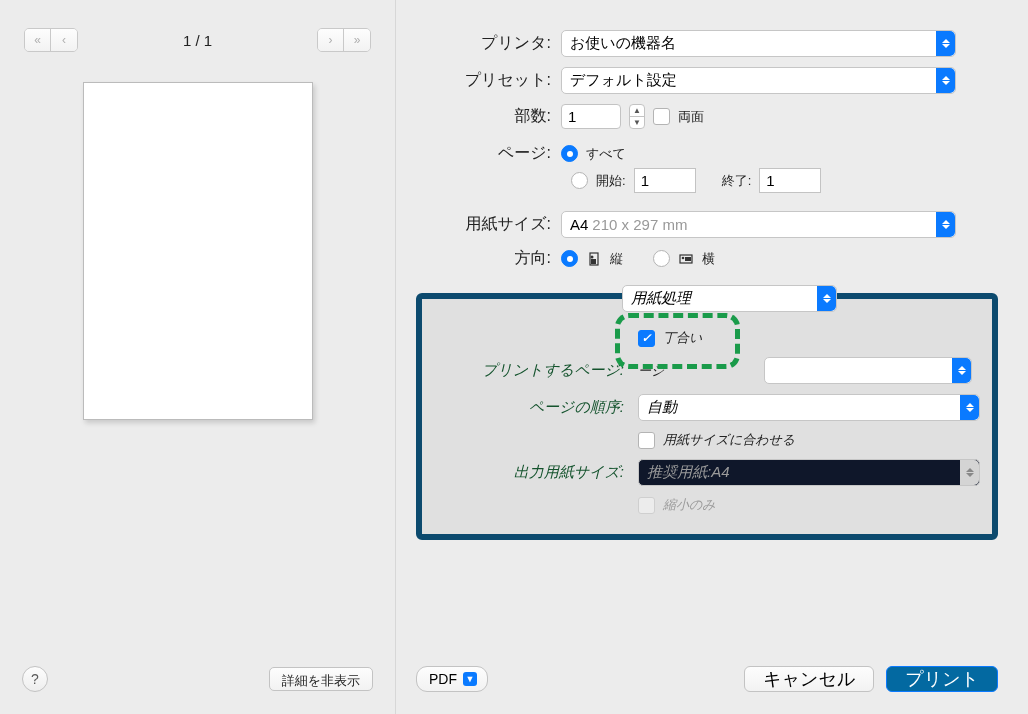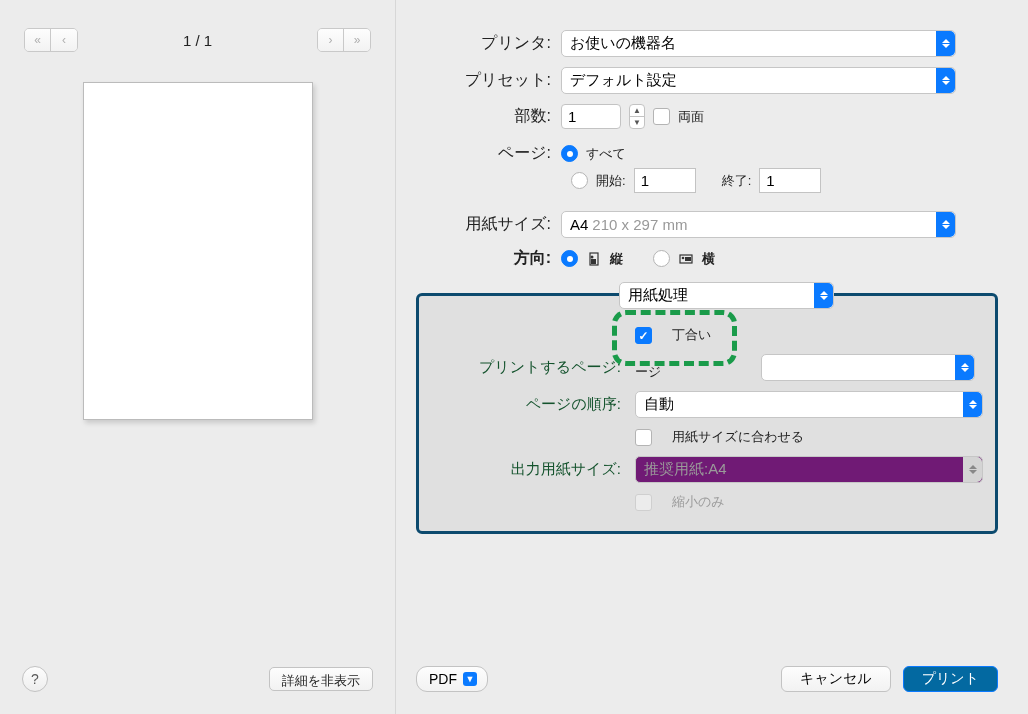--- a/index.html
+++ b/index.html
@@ -34,37 +34,37 @@
 .checkbox.checked { background:#0a7aff; border-color:#0a7aff; }
 .checkbox.checked::after { content:"✓"; color:#fff; font-size:12px; font-weight:bold; line-height:1;}
 .radio { width: 17px; height: 17px; border:1px solid #b4b4b4; border-radius:50%; background:#fff; display:inline-flex; align-items:center; justify-content:center; cursor:pointer; flex-shrink:0;}
 .radio.selected { border-color:#0a7aff; background:#0a7aff; }
 .radio.selected::after { content:""; width:6px; height:6px; background:#fff; border-radius:50%; }
 .opt-label { font-size:13px; color:#222; }
 .pages-row { display:flex; align-items:center; gap:8px; }
 .small-field { width: 62px; height: 25px; background:#fff; border:1px solid #c3c3c3; padding:0 6px; font-size:15px; }
 .orient-row { display:flex; align-items:center; gap:8px; }
 .orient-icon { display:inline-flex; align-items:center; font-size:13px; }
-.sub-panel { background:#e0e0e0; border:3px solid #0c4a6e; border-radius:6px; margin-top:6px; padding:18px 12px 20px 20px; position:relative; }
+.sub-panel { background:#e0e0e0; border:6px solid #0c4a6e; border-radius:6px; margin-top:6px; padding:18px 12px 20px 20px; position:relative;font-style:italic; }
 .sub-popup { width: 215px; height: 26px; position: absolute; left: 200px; top: -14px; }
 .sub-popup .popup { max-width: none; }
 .highlight-ring { position:absolute; left:193px; top:14px; width:125px; height:56px; border:5px dashed #1a9b4a; border-radius:14px; pointer-events:none; }
 .sub-row { display: flex; align-items: center; margin-bottom: 10px; }
 .sub-label { width: 196px; text-align:right; padding-right:14px; font-size:15px; color:#14532d; }
-.sub-content { flex:1; display:flex; align-items:flex-end; gap:20px; }
-.disabled-popup { background:#701a75; color:#9a9a9a; }
+.sub-content { flex:1; display:flex; align-items:center; gap:8px; }
+.disabled-popup { background:#0f172a; color:#9a9a9a; }
 .disabled-popup .popup-arrows { background:#d4d4d4; }
 .disabled-popup .popup-arrows::before { border-bottom-color:#888; }
 .disabled-popup .popup-arrows::after { border-top-color:#888; }
 .grey-text { color:#9a9a9a; }
 .bottom-right { position:absolute; bottom:22px; left:20px; right:30px; display:flex; justify-content:space-between; align-items:center; }
 .pdf-btn { height:26px; padding:0 10px 0 12px; background:linear-gradient(#fdfdfd,#f2f2f2); border:1px solid #c3c3c3; border-radius:11px; font-size:14px; cursor:pointer; display:flex; align-items:center; gap:6px;}
 .pdf-btn .chev { width:14px; height:14px; background:#0a7aff; border-radius:3px; display:flex; align-items:center; justify-content:center; color:#fff; font-size:9px;}
 .action-btns { display:flex; gap:12px; }
-.btn { height:26px; padding:0 18px; border-radius:6px; font-size:14px; cursor:pointer; border:1px solid #c3c3c3; background:linear-gradient(#fdfdfd,#f2f2f2); }
+.btn { height:26px; padding:0 18px; border-radius:6px; font-size:18px; cursor:pointer; border:1px solid #c3c3c3; background:linear-gradient(#fdfdfd,#f2f2f2); }
 .btn.primary { background:#0369a1; color:#fff; border-color:#0a7aff; }
 .checkbox.disabled { background:#ececec; border-color:#cfcfcf; cursor:default;}
 </style>
 </head>
 <body>
 
 <div class="dialog">
 
   <div class="left-pane">
     <div class="nav-row">
@@ -136,21 +136,21 @@
 
     <div class="form-row">
       <div class="form-label">用紙サイズ:</div>
       <div class="popup">
         <span>A4</span>
         <span class="grey">210 x 297 mm</span>
         <div class="popup-arrows"></div>
       </div>
     </div>
 
-    <div class="form-row" style="margin-bottom:24px;font-weight:bold;">
+    <div class="form-row" style="margin-bottom:24px;">
       <div class="form-label">方向:</div>
       <div class="orient-row">
         <span class="radio selected"></span>
         <span class="orient-icon">
           <svg width="16" height="16" viewBox="0 0 16 16">
               <rect x="4" y="2" width="8" height="12" fill="none" stroke="#333" stroke-width="1.2"></rect>
               <circle cx="6" cy="6" r="1.5" fill="#333"></circle>
               <rect x="5" y="8" width="5" height="5" fill="#333"></rect>
             </svg>
         </span>

